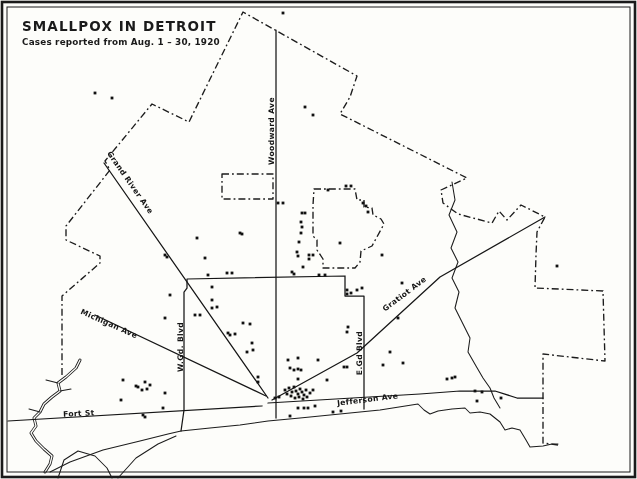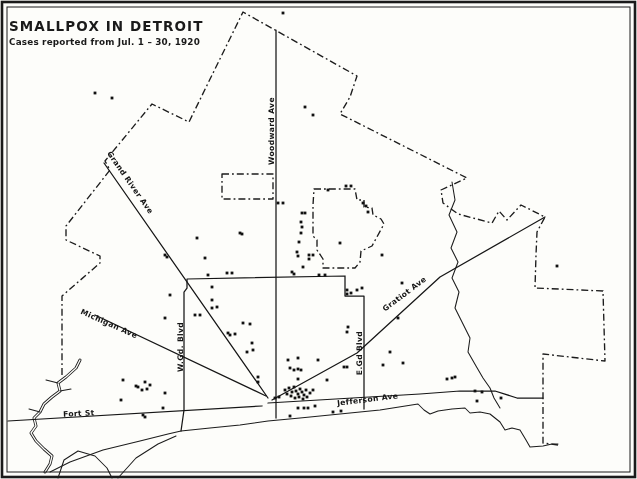--- a/index.html
+++ b/index.html
@@ -15,21 +15,21 @@
   .street{fill:none;stroke:#161616;stroke-width:1.25;stroke-linejoin:round;stroke-linecap:round;}
   .water{fill:none;stroke:#1c1c1c;stroke-width:1.05;stroke-linejoin:round;stroke-linecap:round;}
   .river-outer{fill:none;stroke:#1c1c1c;stroke-width:3;stroke-linejoin:round;stroke-linecap:round;}
   .river-inner{fill:none;stroke:#fdfdfa;stroke-width:1.3;stroke-linejoin:round;stroke-linecap:round;}
   .case-dot{fill:#111;}
   .street-label{
     font-family:"DejaVu Sans","Liberation Sans",sans-serif;
     font-size:7.6px;font-weight:bold;letter-spacing:.35px;fill:#141414;
   }
   #title-block{
-    position:absolute;left:9px;top:19px;width:182px;text-align:center;line-height:1.15;
+    position:absolute;left:22px;top:19px;width:182px;text-align:center;line-height:1.15;
   }
   #map-title{
     margin:0;font-size:13.5px;font-weight:bold;letter-spacing:1.1px;white-space:nowrap;
   }
   #map-subtitle{
     margin:2px 0 0 0;font-size:8.8px;font-weight:bold;letter-spacing:.2px;white-space:nowrap;
   }
 </style>
 </head>
 <body>
@@ -202,15 +202,15 @@
         <text x="79" y="416" text-anchor="middle" class="street-label" transform="rotate(-3 79 416)">Fort St</text>
       </g>
     <g id="g-frame">
       <rect class="frame-outer" x="2" y="2" width="633" height="475"></rect>
       <rect class="frame-inner" x="7" y="7" width="623" height="465"></rect>
     </g>
   </svg>
 
   <div id="title-block">
     <h1 id="map-title">SMALLPOX IN DETROIT</h1>
-    <p id="map-subtitle">Cases reported from Jul. 1 – 30, 1920</p>
+    <p id="map-subtitle">Cases reported from Aug. 1 – 30, 1920</p>
   </div>
 </div>
 
 </body></html>

